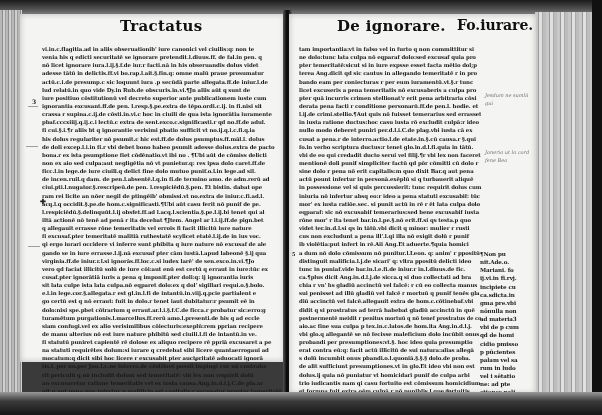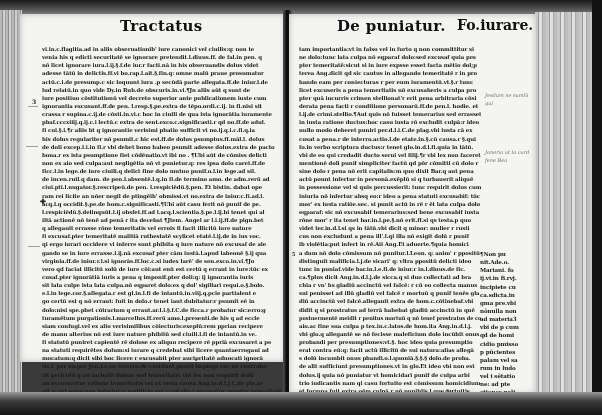--- a/index.html
+++ b/index.html
@@ -132,21 +132,21 @@
   <span class="manicule" style="left:12px; top:84px; font-size:6px;">3</span>
   <div class="dash" style="left:8px; top:92px; width:10px;"></div>
   <div class="dash" style="left:6px; top:132px; width:12px;"></div>
   <div class="dash" style="left:8px; top:232px; width:12px;"></div>
   <div class="speck" style="left:175px; top:345px;"></div>
 </div>
 
 <div class="gutter"></div>
 
 <div class="page page-right">
-  <div class="running-head" style="left:48px; top:3px;">De puniatur.</div>
+  <div class="running-head" style="left:48px; top:3px;">De ignorare.</div>
   <div class="folio" style="left:168px; top:3px;">Fo.iurare.</div>
   <div class="text-block right-text" id="right-lines">
       <div class="line" style="transform: scaleX(1); width: 182px;">tam importantia:vt in falso vel in furto q non committitur si</div>
       <div class="line" style="transform: scaleX(1); width: 182px;">ne dolo:tunc lata culpa nō eqparaf dolo:sed excusaf quia pro</div>
       <div class="line" style="transform: scaleX(1); width: 182px;">pter temeritatē:sicut si in iure expsse esset facta mētio dol;p</div>
       <div class="line" style="transform: scaleX(1); width: 182px;">terea Ang.dicit qd sic cautus in allegando temeritatē r in pro</div>
       <div class="line" style="transform: scaleX(1); width: 182px;">bando eam per coniecturas r per eum iuramentū.vt.§.r tunc</div>
       <div class="line" style="transform: scaleX(1); width: 182px;">licet excuseris a pena temeritatis nō excusaberis a culpa pro</div>
       <div class="line" style="transform: scaleX(1); width: 182px;">pter quā incurris crimen stellionat'r erit pena arbitraria cōsi</div>
       <div class="line" style="transform: scaleX(1); width: 182px;">derata pena facti r conditione personarū.ff.de pen.l. hodie. et</div>

